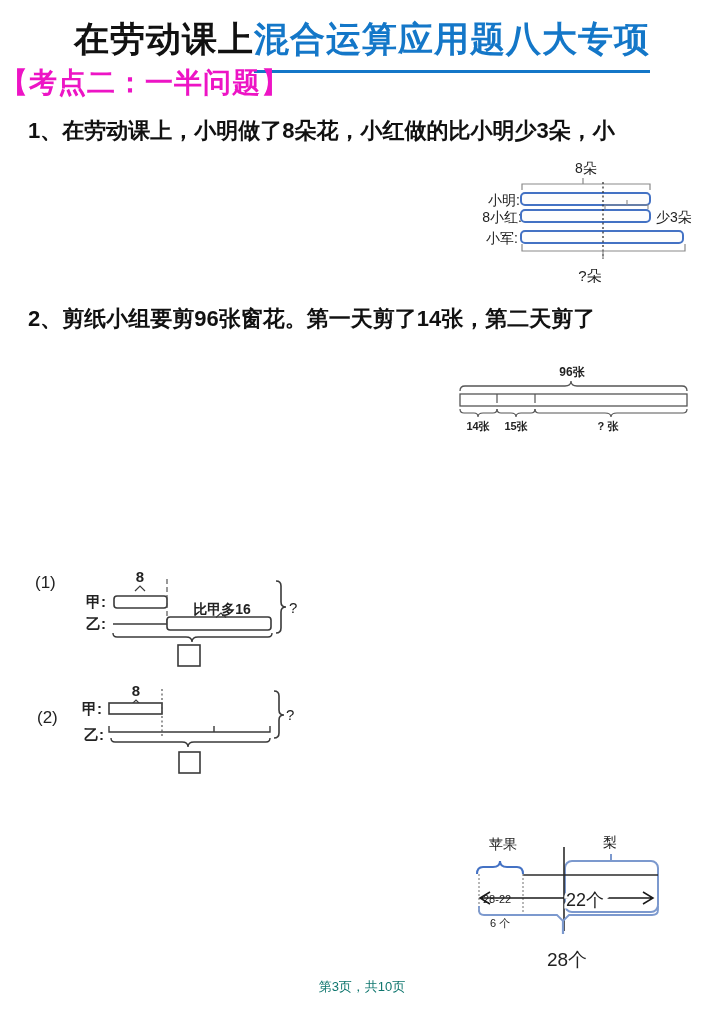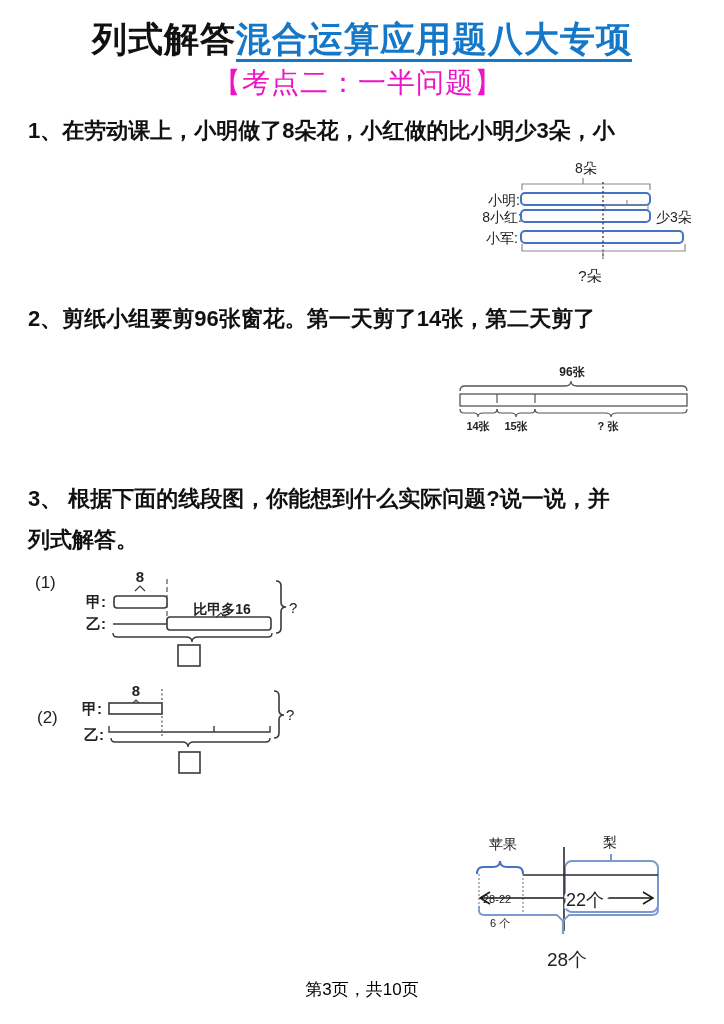--- a/index.html
+++ b/index.html
@@ -5,52 +5,52 @@
   html,body{margin:0;padding:0;background:#ffffff;}
   .page{
     position:relative;width:724px;height:1024px;background:#ffffff;
     font-family:"Liberation Sans","DejaVu Sans",sans-serif;
     color:#111;overflow:hidden;
   }
   .title{
     position:absolute;top:16px;left:0;width:724px;text-align:center;
     font-size:35px;font-weight:800;letter-spacing:1px;white-space:nowrap;
   }
-  .title .t-blue{color:#1477C8;border-bottom:3px solid #1477C8;padding-bottom:1px;}
+  .title .t-blue{color:#1477C8;border-bottom:3px solid #1477C8;padding-bottom:12px;}
   .subtitle{
-    position:absolute;top:64px;left:0;width:716px;text-align:center;
-    font-size:28px;font-weight:400;color:#ED14C5;letter-spacing:1px;white-space:nowrap;
+    position:absolute;top:64px;left:0;width:716px;
+    font-size:28px;font-weight:700;color:#ED14C5;letter-spacing:1px;white-space:nowrap;
   }
   .qtext{
     position:absolute;left:28px;width:690px;
     font-size:22px;font-weight:700;line-height:41px;white-space:nowrap;
   }
   .qtext div{white-space:nowrap;}
   #q1{top:110px;}
   #q2{top:298px;}
   #q3{top:478px;}
   #q4{top:788px;}
   .diagram{position:absolute;}
   #d1{left:470px;top:155px;}
   #d2{left:450px;top:360px;}
   #d3a{left:30px;top:565px;}
   #d3b{left:30px;top:678px;}
   #d4{left:455px;top:830px;}
   .footer{
     position:absolute;top:978px;left:0;width:724px;text-align:center;
-    font-size:17px;color:#000000;font-weight:400;
+    font-size:13px;color:#0f766e;font-weight:400;
   }
   svg text{font-family:"Liberation Sans","DejaVu Sans",sans-serif;fill:#222;}
 </style>
 </head>
 <body>
 
 <div class="page">
 
-  <div class="title"><span>列式解答</span><span class="t-blue">混合运算应用题八大专项</span></div>
+  <div class="title"><span>在劳动课上</span><span class="t-blue">混合运算应用题八大专项</span></div>
 
   <div class="subtitle">【考点二：一半问题】</div>
 
   <div class="qtext" id="q1">
     <div>1、在劳动课上，小明做了8朵花，小红做的比小明少3朵，小</div>
   </div>
 
   <svg class="diagram" id="d1" width="254" height="135" viewBox="0 0 254 135">
     <text x="116" y="18" text-anchor="middle" font-size="14">8朵</text>
     <path d="M52,35 L52,29 L180,29 L180,35 M113,29 L113,23" stroke="#8a8a8a" stroke-width="1.2" fill="none"></path>
@@ -77,24 +77,20 @@
     <rect x="10" y="34" width="227" height="12" fill="#fff" stroke="#555" stroke-width="1.3"></rect>
     <path d="M47,34 L47,43 M85,34 L85,43" stroke="#555" stroke-width="1.2" fill="none"></path>
     <path d="M10,49 Q10,53 14,53 L24,53 Q28,53 28,57 Q28,53 33,53 L43,53 Q47,53 47,49" stroke="#555" stroke-width="1.2" fill="none"></path>
     <path d="M47,49 Q47,53 51,53 L61,53 Q66,53 66,57 Q66,53 71,53 L81,53 Q85,53 85,49" stroke="#555" stroke-width="1.2" fill="none"></path>
     <path d="M85,49 Q85,53 89,53 L155,53 Q161,53 161,57 Q161,53 167,53 L233,53 Q237,53 237,49" stroke="#555" stroke-width="1.2" fill="none"></path>
     <text x="28" y="70" text-anchor="middle" font-size="11" font-weight="bold">14张</text>
     <text x="66" y="70" text-anchor="middle" font-size="11" font-weight="bold">15张</text>
     <text x="158" y="70" text-anchor="middle" font-size="11" font-weight="bold">? 张</text>
   </svg>
 
-  <div class="qtext" id="q3">
-    <div>3、 根据下面的线段图，你能想到什么实际问题?说一说，并</div>
-    <div>列式解答。</div>
-  </div>
 
   <svg class="diagram" id="d3a" width="300" height="105" viewBox="0 0 300 105">
     <text x="5" y="23" font-size="17">(1)</text>
     <text x="110" y="17" text-anchor="middle" font-size="15" font-weight="bold">8</text>
     <path d="M105,26 L110,21 L115,26" stroke="#3a3a3a" stroke-width="1.2" fill="none"></path>
     <text x="76" y="42" text-anchor="end" font-size="15" font-weight="bold">甲:</text>
     <rect x="84" y="31" width="53" height="12" rx="3" fill="#fff" stroke="#3a3a3a" stroke-width="1.6"></rect>
     <path d="M137,14 L137,58" stroke="#555" stroke-width="1.2" stroke-dasharray="5,3" fill="none"></path>
     <text x="76" y="64" text-anchor="end" font-size="15" font-weight="bold">乙:</text>
     <path d="M83,59 L137,59" stroke="#3a3a3a" stroke-width="1.4" fill="none"></path>

